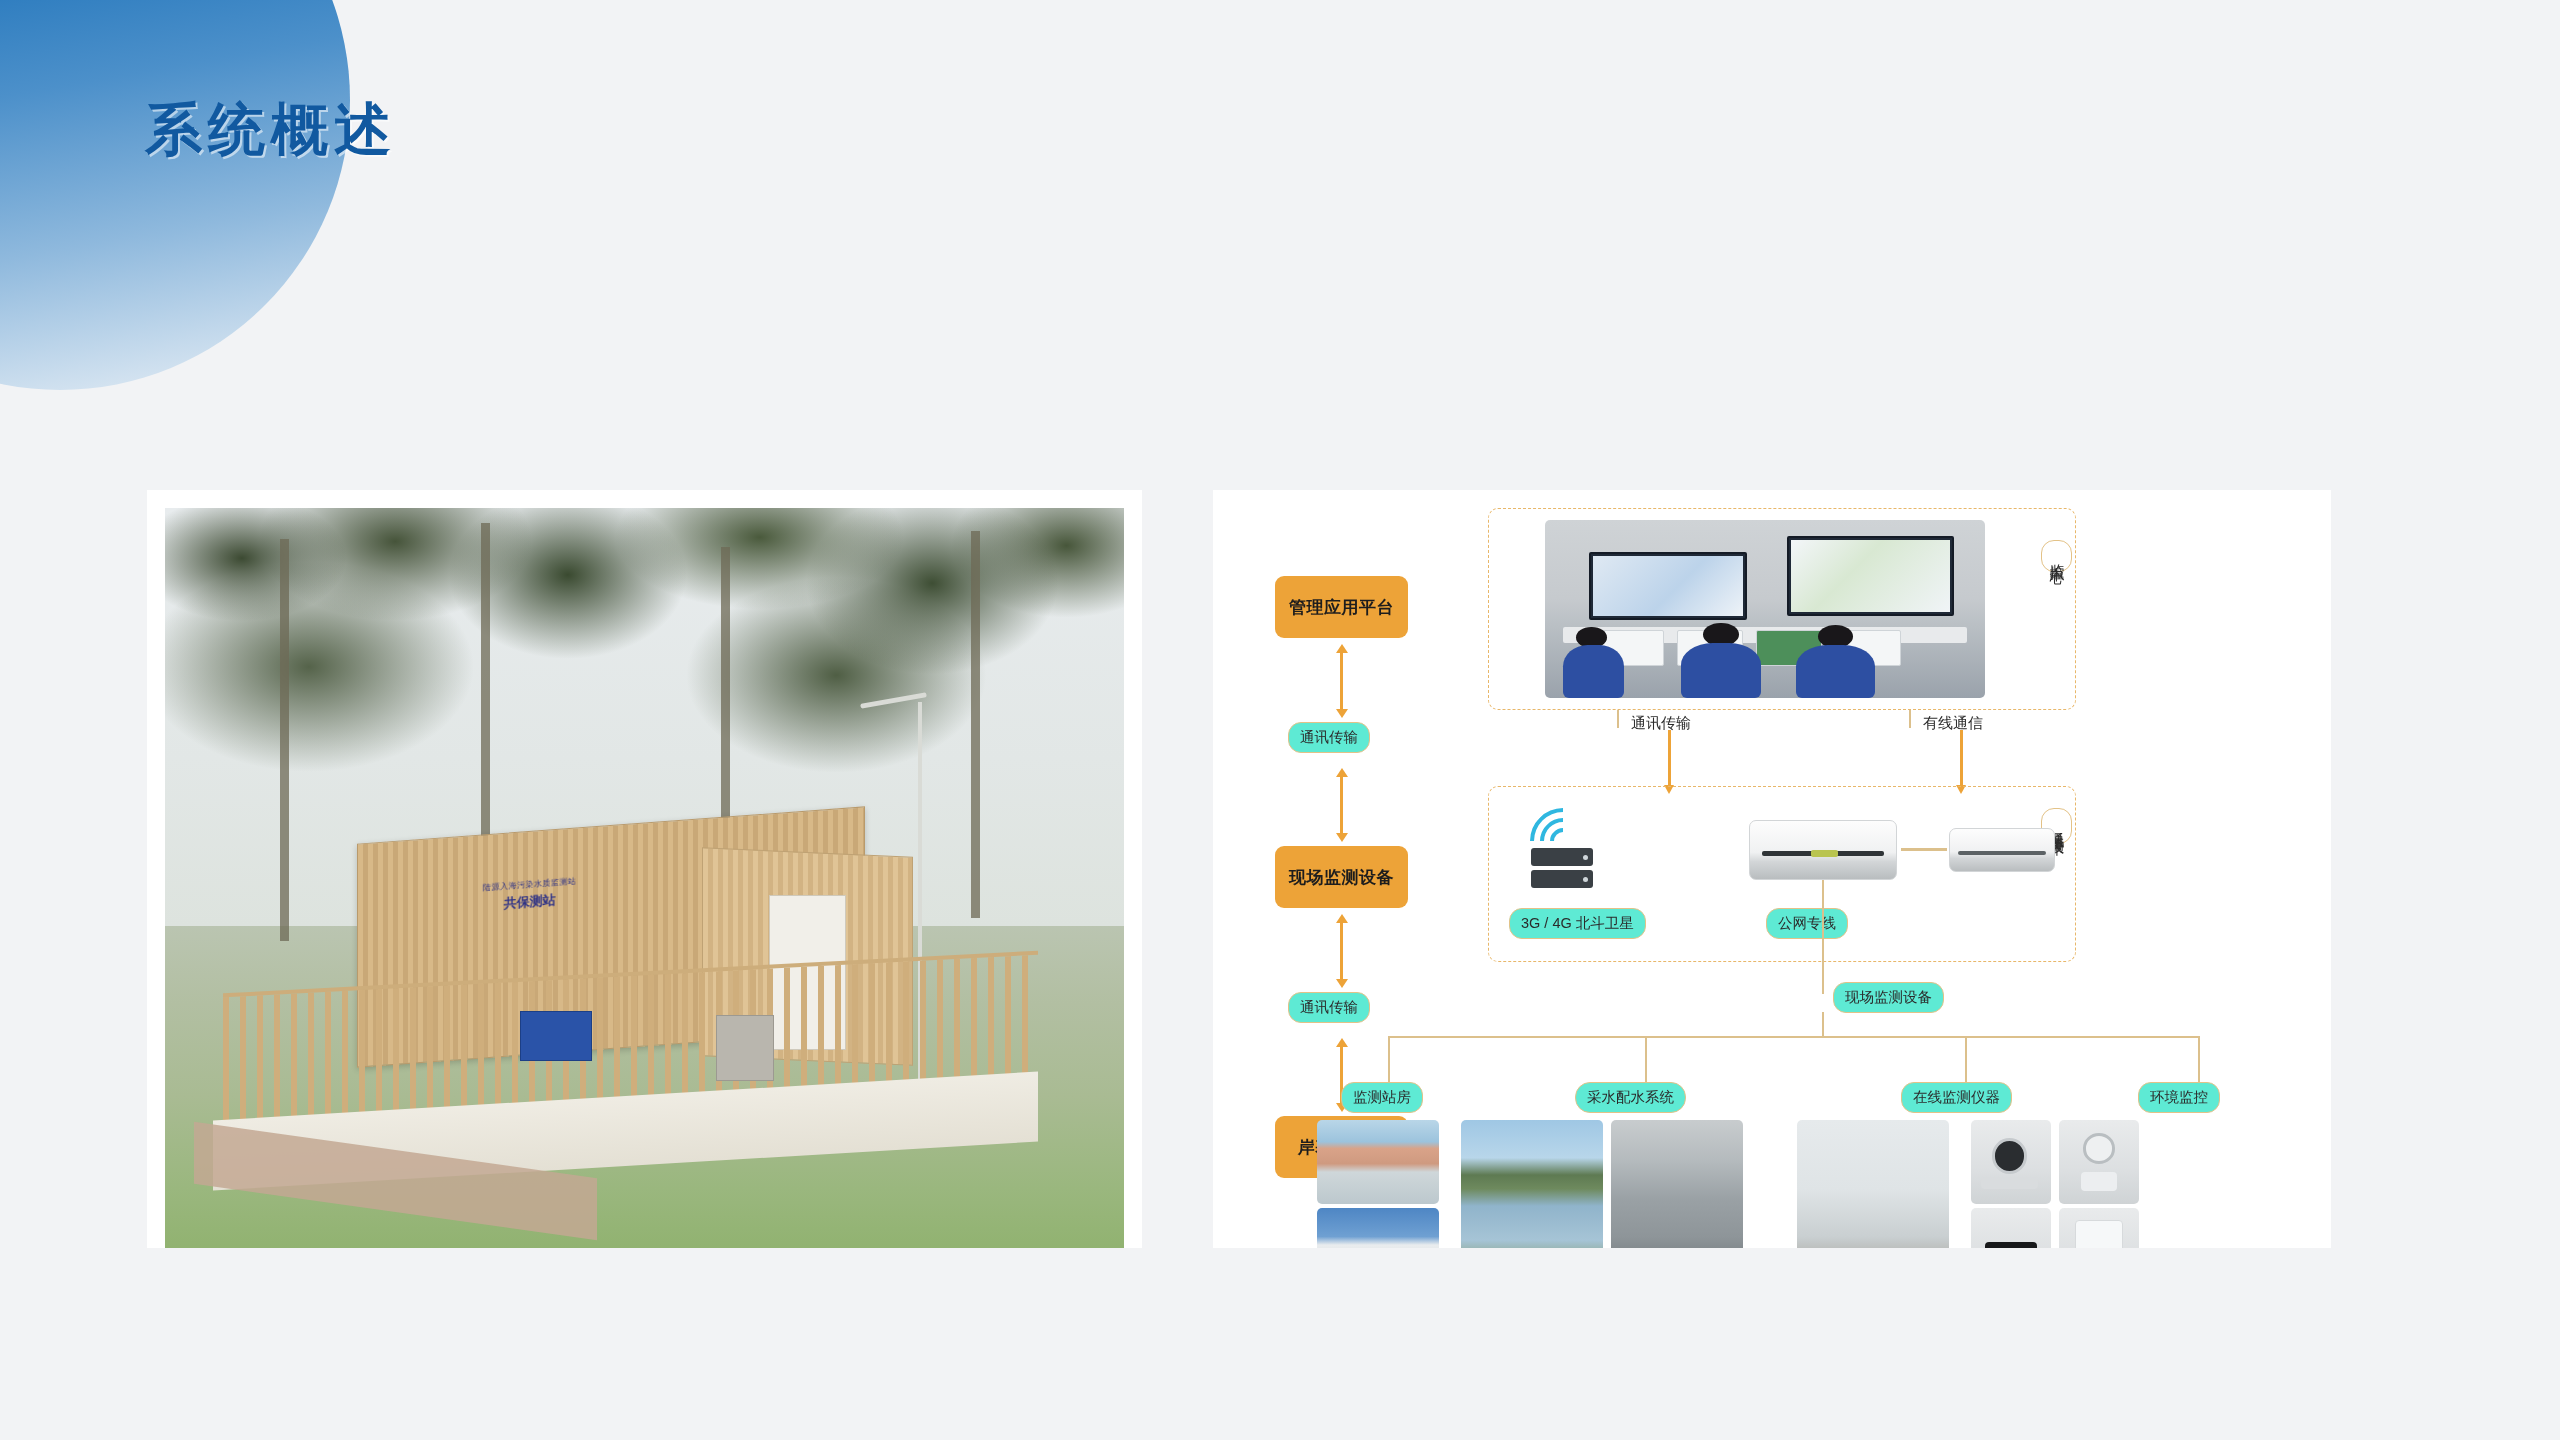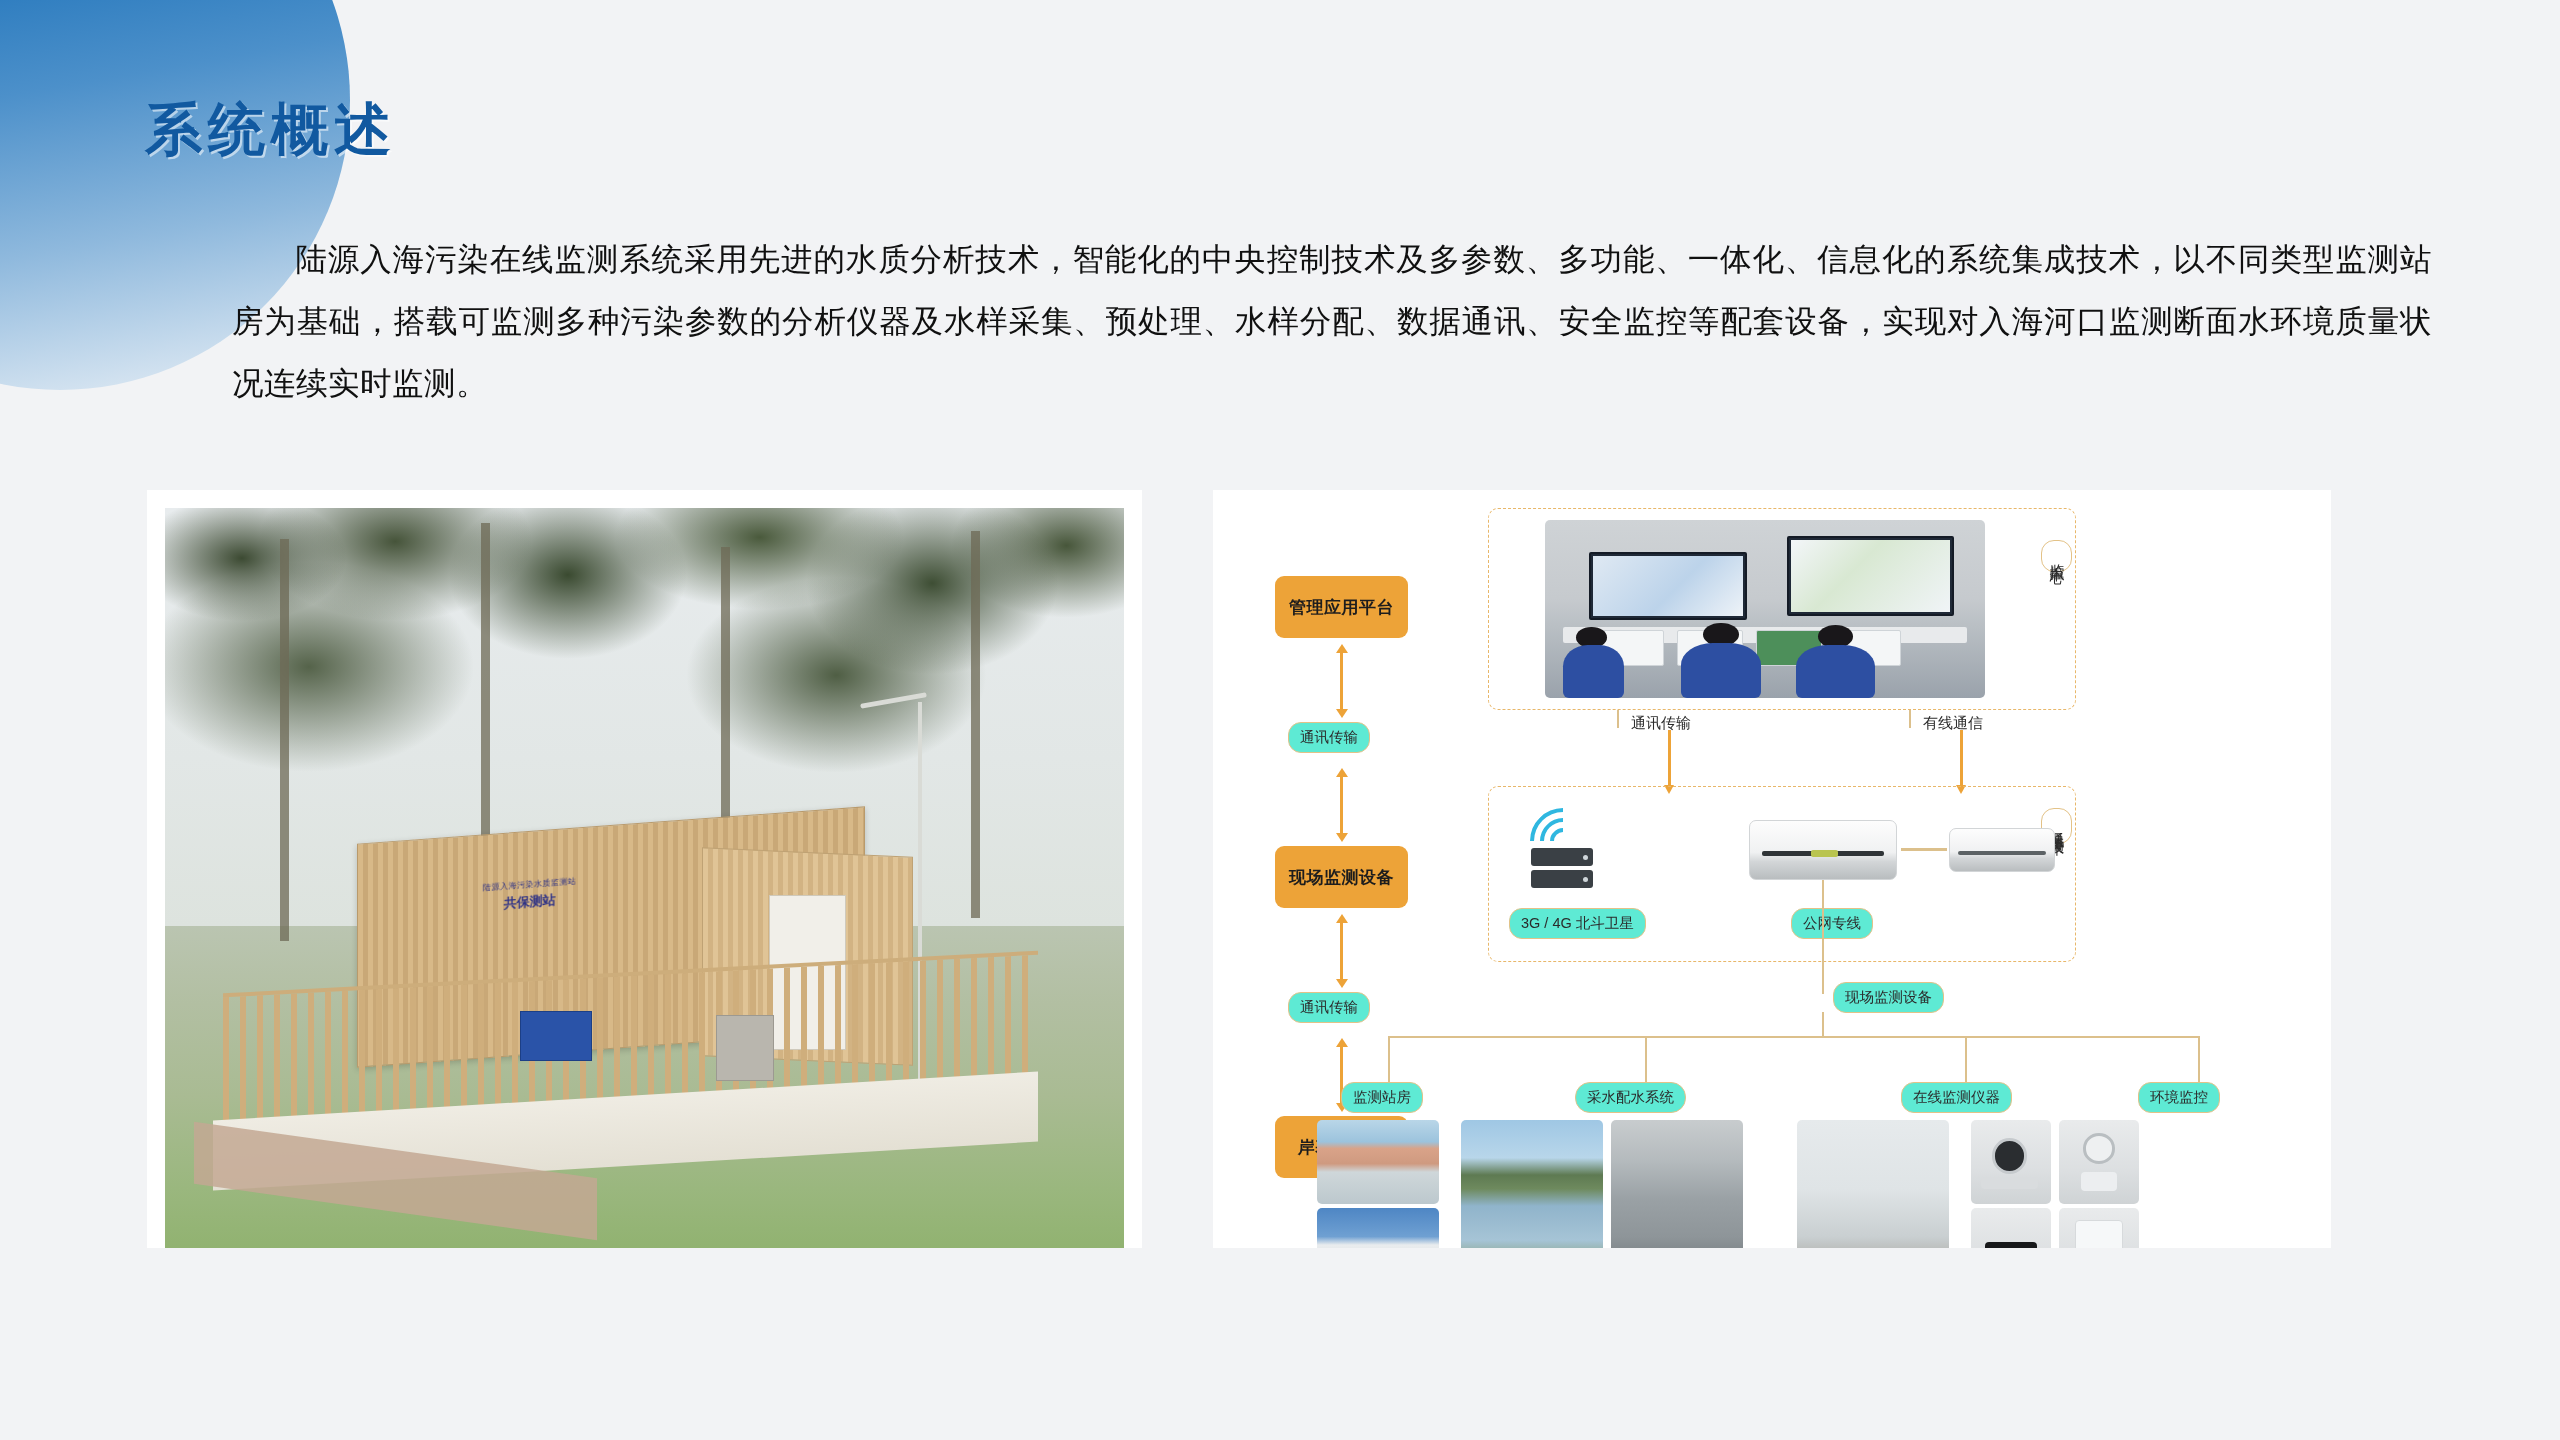--- a/index.html
+++ b/index.html
@@ -330,21 +330,20 @@
 </style>
 </head>
 <body>
 
 <div id="slide">
 
   <div id="blue-circle"></div>
 
   <h1 id="page-title">系统概述</h1>
 
-  <p id="body-paragraph"><span class="indent"></span><span>陆源入海污染在线监测系统采用先进的水质分析技术，智能化的中央控制技术及多参数、多功能、一体化、信息化的系统集成技术，以不同类型监测站房为基础，搭载可监测多种污染参数的分析仪器及水样采集、预处理、水样分配、数据通讯、安全监控等配套设备，实现对入海河口监测断面水环境质量状况连续实时监测。</span></p>
 
   <div id="photo-panel">
     <div id="station-photo">
       <div class="canopy"></div>
       <div class="trunk" style="left:12%;top:4%;height:52%"></div>
       <div class="trunk" style="left:33%;top:2%;height:48%"></div>
       <div class="trunk" style="left:58%;top:5%;height:45%"></div>
       <div class="trunk" style="left:84%;top:3%;height:50%"></div>
 
       <div class="station-body"></div>
@@ -450,21 +449,21 @@
 
     <div class="router" style="left:536px; top:330px; width:148px; height:60px;">
       <div class="router-line"></div>
       <div class="router-led"></div>
     </div>
     <div class="connector" style="left:688px; top:358px; width:46px; height:3px;"></div>
     <div class="router" style="left:736px; top:338px; width:106px; height:44px;">
       <div class="router-line" style="background:#5c6265;height:4px;"></div>
     </div>
 
-    <div class="pill" style="left:578px; top:418px;">
+    <div class="pill" style="left:553px; top:418px;">
       <span>公网专线</span>
     </div>
 
     <div class="connector" style="left:609px; top:390px; width:2px; height:114px;"></div>
 
     <div class="pill" style="left:620px; top:492px;">
       <span>现场监测设备</span>
     </div>
 
     <div class="connector" style="left:609px; top:522px; width:2px; height:26px;"></div>

